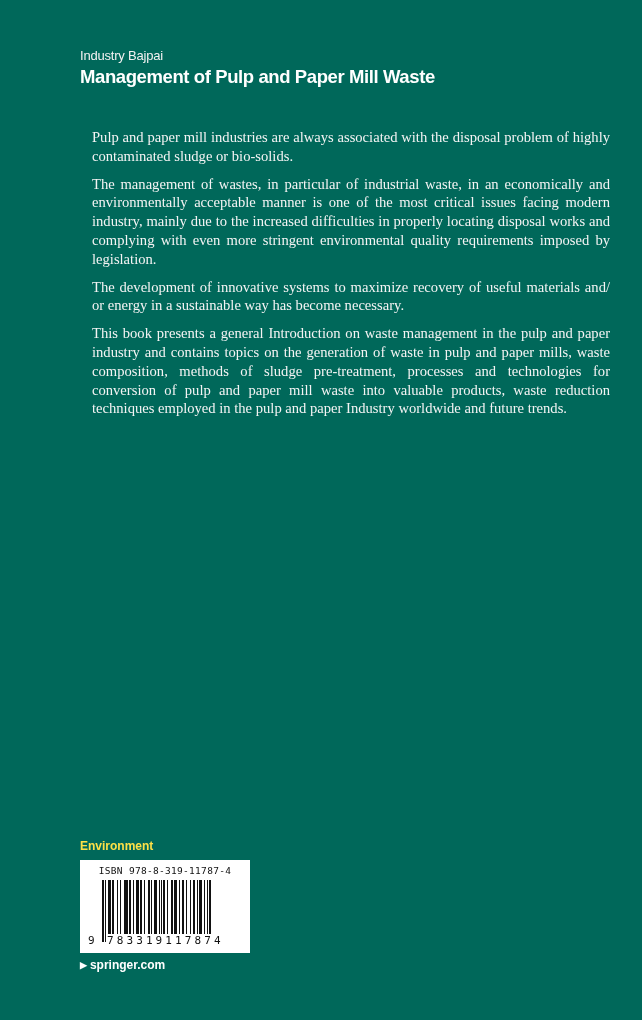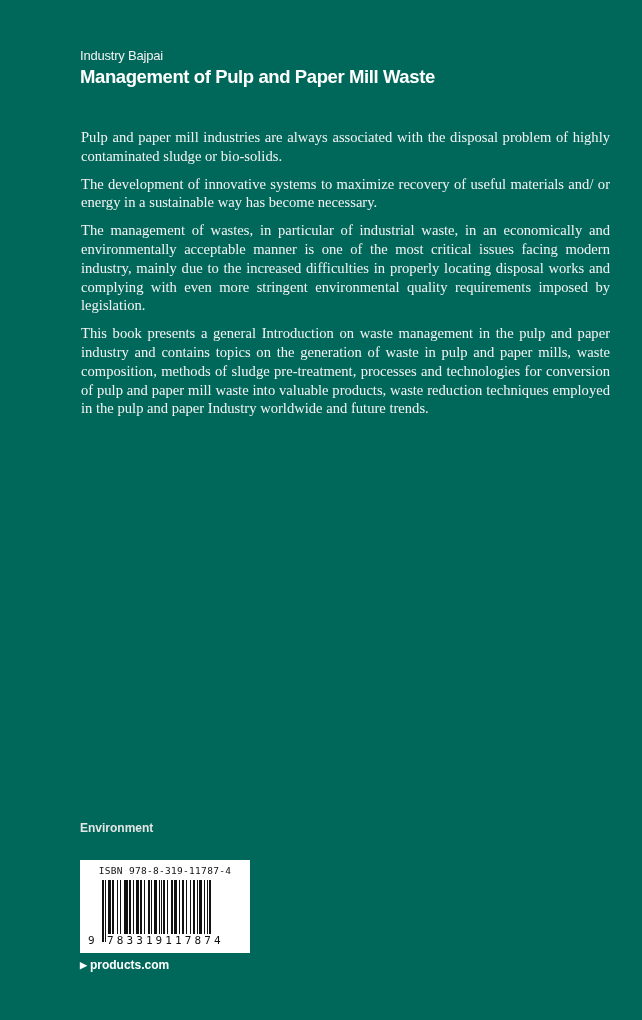--- a/index.html
+++ b/index.html
@@ -19,25 +19,25 @@
     position: absolute; left: 80px; top: 66px;
     font-family: "Liberation Sans", sans-serif;
     font-size: 18.5px; font-weight: bold; color: #ffffff;
     letter-spacing: -0.4px;
   }
   .body-text {
     position: absolute; left: 80px; top: 128px; width: 530px;
     font-family: "Liberation Serif", serif;
     font-size: 14.6px; line-height: 18.8px; color: #f4f4f4;
   }
-  .body-text p { margin: 0 0 9px 1px; text-align: justify; text-align-last: left; }
+  .body-text p { margin: 0 0 9px 12px; text-align: justify; text-align-last: left; }
   .category {
-    position: absolute; left: 80px; top: 821px;
+    position: absolute; left: 80px; top: 839px;
     font-family: "Liberation Sans", sans-serif;
-    font-size: 12px; font-weight: bold; color: #e5e5e5;
+    font-size: 12px; font-weight: bold; color: #fde047;
   }
   .barcode-box {
     position: absolute; left: 80px; top: 860px;
     width: 170px; height: 93px; background: #ffffff;
   }
   .isbn-text {
     position: absolute; left: 0; right: 0; top: 5px; text-align: center;
     font-family: "DejaVu Sans Mono", monospace;
     font-size: 9.5px; color: #111; letter-spacing: 0.3px;
   }
@@ -59,22 +59,22 @@
   .arrow { font-size: 9px; }
 </style>
 </head>
 <body>
 
 <div class="author">Industry Bajpai</div>
 <div class="title">Management of Pulp and Paper Mill Waste</div>
 
 <div class="body-text">
   <p>Pulp and paper mill industries are always associated with the disposal problem of highly contaminated sludge or bio-solids.</p>
+  <p>The management of wastes, in particular of industrial waste, in an economically and environmentally acceptable manner is one of the most critical issues facing modern industry, mainly due to the increased difficulties in properly locating disposal works and complying with even more stringent environmental quality requirements imposed by legislation.</p>
   <p>The development of innovative systems to maximize recovery of useful materials and/ or energy in a sustainable way has become necessary.</p>
-  <p>The management of wastes, in particular of industrial waste, in an economically and environmentally acceptable manner is one of the most critical issues facing modern industry, mainly due to the increased difficulties in properly locating disposal works and complying with even more stringent environmental quality requirements imposed by legislation.</p>
   <p>This book presents a general Introduction on waste management in the pulp and paper industry and contains topics on the generation of waste in pulp and paper mills, waste composition, methods of sludge pre-treatment, processes and technologies for conversion of pulp and paper mill waste into valuable products, waste reduction techniques employed in the pulp and paper Industry worldwide and future trends.</p>
 </div>
 
 <div class="category">Environment</div>
 
 <div class="barcode-box">
   <div class="isbn-text">ISBN 978-8-319-11787-4</div>
   <div class="bars">
     <span class="long" style="width:2px"></span>
       <span class="gap" style="width:1px"></span>
@@ -137,14 +137,14 @@
     <span class="long" style="width:1px"></span>
       <span class="gap" style="width:1px"></span>
       <span class="long" style="width:2px"></span>
   </div>
   <span class="ean-first">9</span>
   <span class="ean-rest">783319117874</span>
 </div>
 
 <div class="website">
   <span class="arrow">▶</span>
-  <span>products.com</span>
+  <span>springer.com</span>
 </div>
 
 </body></html>

